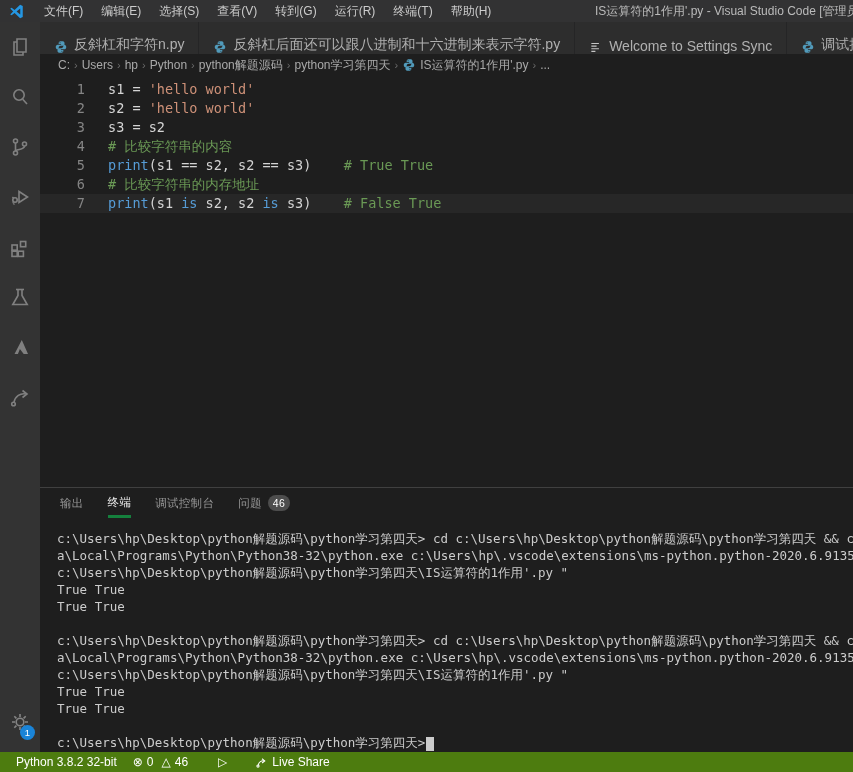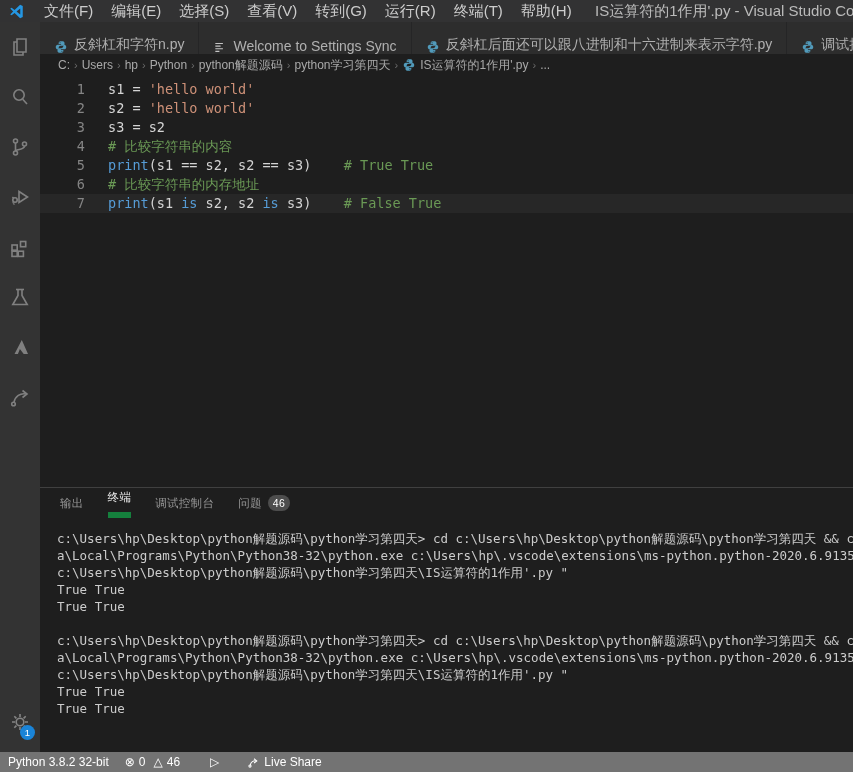--- a/index.html
+++ b/index.html
@@ -2,21 +2,21 @@
 <html><head>
 <meta charset="utf-8">
 <style>
   * { margin:0; padding:0; box-sizing:border-box; }
   html,body { width:853px; height:772px; overflow:hidden; background:#1e1e1e;
     font-family:"Liberation Sans", sans-serif; }
   .window { width:853px; height:772px; display:flex; flex-direction:column; position:relative; }
 
   
   .titlebar { height:22px; background:#323233; display:flex; align-items:center;
-    color:#cccccc; font-size:15px; flex:0 0 auto; position:relative; }
+    color:#cccccc; font-size:12px; flex:0 0 auto; position:relative; }
   .vscode-logo { width:16px; height:16px; margin:0 10px 0 9px; display:flex; align-items:center; }
   .menus { display:flex; }
   .menu-item { padding:0 9px; line-height:22px; cursor:default; white-space:nowrap; }
   .window-title { position:absolute; left:595px; top:0; line-height:22px; white-space:nowrap;
     color:#bbbbbb; }
 
   
   .body-row { flex:1 1 auto; display:flex; min-height:0; }
   .activitybar { width:40px; background:#333333; display:flex; flex-direction:column;
     align-items:center; flex:0 0 auto; position:relative; }
@@ -57,32 +57,32 @@
   .tok-kw  { color:#569cd6;margin-top:17px; }
   .tok-fn  { color:#569cd6; }
   .tok-plain { color:#d4d4d4; }
 
   
   .panel { flex:0 0 265px; display:flex; flex-direction:column; border-top:1px solid rgba(128,128,128,0.35); }
   .panel-header { height:30px; display:flex; align-items:center; padding-left:8px; flex:0 0 auto; }
   .panel-tab { margin:0 12px; font-size:11.5px; letter-spacing:.3px; color:#969696;
     text-transform:uppercase; display:flex; align-items:center; height:30px; line-height:30px;
     border-bottom:1px solid transparent; }
-  .panel-tab.active { color:#e7e7e7; border-bottom:6px solid #15803d;align-items:flex-end; }
+  .panel-tab.active { color:#e7e7e7; border-bottom:3px solid #15803d; }
   .panel-badge { margin-left:6px; background:#4d4d4d; color:#ffffff; border-radius:9px;
     min-width:18px; height:16px; line-height:16px; font-size:10.5px; text-align:center; padding:0 5px; }
   .terminal { flex:1 1 auto; overflow:hidden; padding:12px 0 0 17px;
     font-family:"DejaVu Sans Mono", monospace; font-size:12.5px; color:#cccccc; }
   .term-line { height:17px; line-height:17px; white-space:pre; }
   .term-cursor { display:inline-block; width:8px; height:14px; background:#cccccc;
     vertical-align:middle; margin-left:1px; }
 
   
-  .statusbar { height:20px; background:#737373; color:#ffffff; display:flex; 
-    font-size:12px; flex:0 0 auto; }
+  .statusbar { height:20px; background:#4d7c0f; color:#ffffff; display:flex; 
+    font-size:12px; flex:0 0 auto; padding-left:8px; }
   .sb-item { display:flex; align-items:center; padding:0 8px; height:20px; white-space:nowrap; }
   .sb-item .sb-ico { margin-right:4px; font-size:12px; line-height:20px; }
   svg { display:block; }
 </style>
 </head>
 <body>
 
 <div class="window">
 
   <div class="titlebar">
@@ -179,36 +179,36 @@
                 <g fill="#519aba">
                   <path d="M12 2C9.6 2 8 3 8 5.1V7h4.2v1H6.4C4.4 8 3 9.6 3 12c0 2.4 1.4 4 3.4 4H8v-2.4C8 11.5 9.6 10 11.7 10H15c1.7 0 3-1.3 3-3V5.1C18 3 16.4 2 14 2h-2zm-1.6 1.9a.9.9 0 110 1.8.9.9 0 010-1.8z"></path>
                   <path d="M12 22c2.4 0 4-1 4-3.1V17h-4.2v-1h5.8c2 0 3.4-1.6 3.4-4 0-2.4-1.4-4-3.4-4H16v2.4c0 2.1-1.6 3.6-3.7 3.6H9c-1.7 0-3 1.3-3 3v1.9C6 21 7.6 22 10 22h2zm1.6-1.9a.9.9 0 110-1.8.9.9 0 010 1.8z"></path>
                 </g>
               </svg>
             </span>
             <span>反斜杠和字符n.py</span>
           </div>
           <div class="tab">
             <span class="tab-icon">
-              <svg width="14" height="14" viewBox="0 0 24 24" fill="none" stroke="#c5c5c5" stroke-width="2">
-                <path d="M4 6h13M4 10.5h9M4 15h13M4 19.5h7"></path>
-              </svg>
-            </span>
-            <span>Welcome to Settings Sync</span>
-          </div>
-          <div class="tab">
-            <span class="tab-icon">
               <svg width="14" height="14" viewBox="0 0 24 24">
                 <g fill="#519aba">
                   <path d="M12 2C9.6 2 8 3 8 5.1V7h4.2v1H6.4C4.4 8 3 9.6 3 12c0 2.4 1.4 4 3.4 4H8v-2.4C8 11.5 9.6 10 11.7 10H15c1.7 0 3-1.3 3-3V5.1C18 3 16.4 2 14 2h-2zm-1.6 1.9a.9.9 0 110 1.8.9.9 0 010-1.8z"></path>
                   <path d="M12 22c2.4 0 4-1 4-3.1V17h-4.2v-1h5.8c2 0 3.4-1.6 3.4-4 0-2.4-1.4-4-3.4-4H16v2.4c0 2.1-1.6 3.6-3.7 3.6H9c-1.7 0-3 1.3-3 3v1.9C6 21 7.6 22 10 22h2zm1.6-1.9a.9.9 0 110-1.8.9.9 0 010 1.8z"></path>
                 </g>
               </svg>
             </span>
             <span>反斜杠后面还可以跟八进制和十六进制来表示字符.py</span>
+          </div>
+          <div class="tab">
+            <span class="tab-icon">
+              <svg width="14" height="14" viewBox="0 0 24 24" fill="none" stroke="#c5c5c5" stroke-width="2">
+                <path d="M4 6h13M4 10.5h9M4 15h13M4 19.5h7"></path>
+              </svg>
+            </span>
+            <span>Welcome to Settings Sync</span>
           </div>
           <div class="tab">
             <span class="tab-icon">
               <svg width="14" height="14" viewBox="0 0 24 24">
                 <g fill="#519aba">
                   <path d="M12 2C9.6 2 8 3 8 5.1V7h4.2v1H6.4C4.4 8 3 9.6 3 12c0 2.4 1.4 4 3.4 4H8v-2.4C8 11.5 9.6 10 11.7 10H15c1.7 0 3-1.3 3-3V5.1C18 3 16.4 2 14 2h-2zm-1.6 1.9a.9.9 0 110 1.8.9.9 0 010-1.8z"></path>
                   <path d="M12 22c2.4 0 4-1 4-3.1V17h-4.2v-1h5.8c2 0 3.4-1.6 3.4-4 0-2.4-1.4-4-3.4-4H16v2.4c0 2.1-1.6 3.6-3.7 3.6H9c-1.7 0-3 1.3-3 3v1.9C6 21 7.6 22 10 22h2zm1.6-1.9a.9.9 0 110-1.8.9.9 0 010 1.8z"></path>
                 </g>
               </svg>
             </span>
@@ -290,20 +290,21 @@
             <div class="term-line">c:\Users\hp\Desktop\python解题源码\python学习第四天\IS运算符的1作用'.py "</div>
             <div class="term-line">True True</div>
             <div class="term-line">True True</div>
             <div class="term-line"></div>
             <div class="term-line">c:\Users\hp\Desktop\python解题源码\python学习第四天&gt; cd c:\Users\hp\Desktop\python解题源码\python学习第四天 &amp;&amp; cm</div>
             <div class="term-line">a\Local\Programs\Python\Python38-32\python.exe c:\Users\hp\.vscode\extensions\ms-python.python-2020.6.91350\pytho</div>
             <div class="term-line">c:\Users\hp\Desktop\python解题源码\python学习第四天\IS运算符的1作用'.py "</div>
             <div class="term-line">True True</div>
             <div class="term-line">True True</div>
             <div class="term-line"></div>
+            <div class="term-line">c:\Users\hp\Desktop\python解题源码\python学习第四天&gt;<span class="term-cursor"></span></div>
           </div>
       </div>
     </div>
   </div>
 
   <div class="statusbar">
     <div class="sb-item">
       <span>Python 3.8.2 32-bit</span>
     </div>
     <div class="sb-item">

